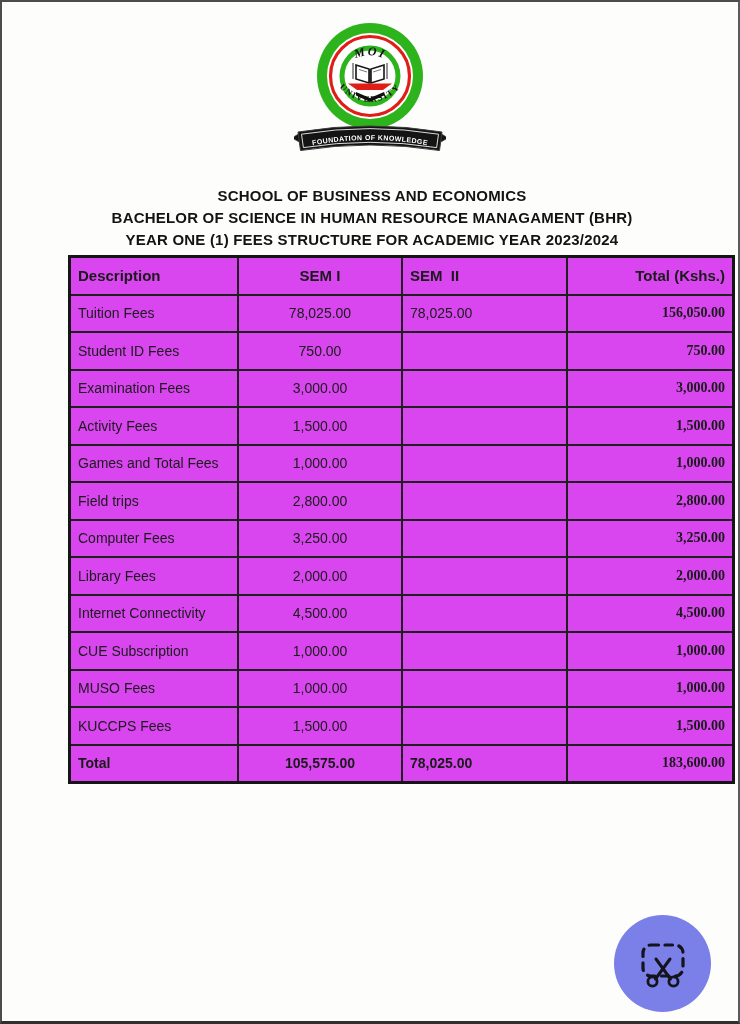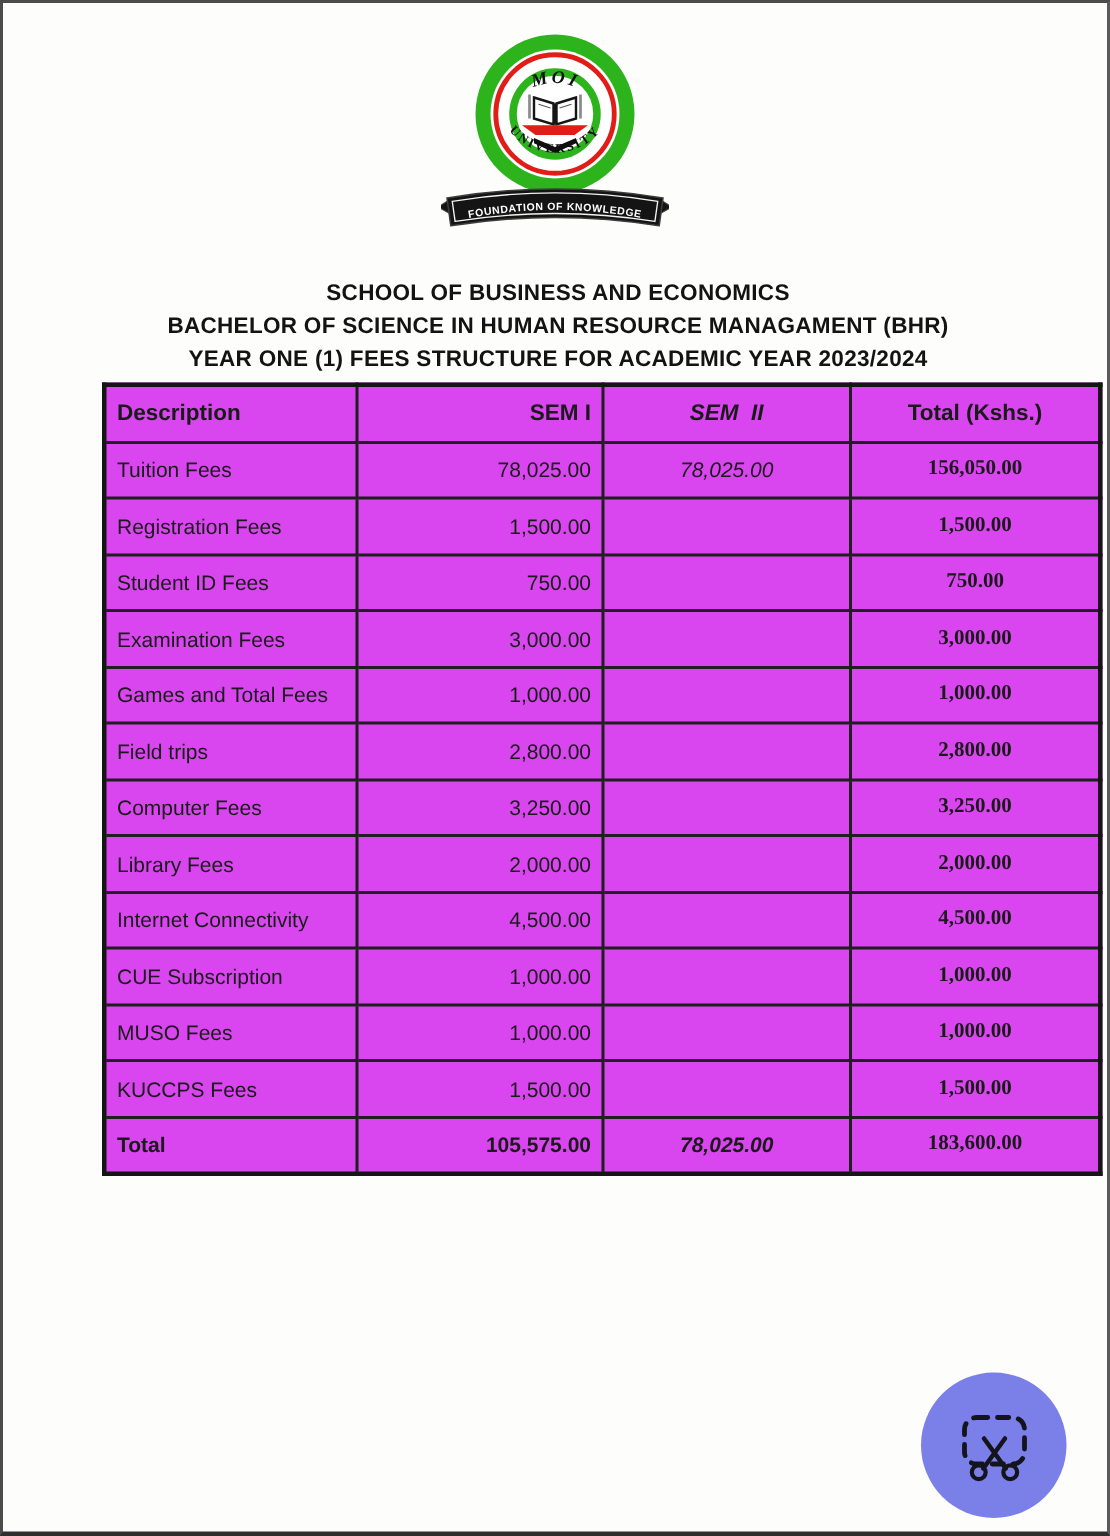--- a/index.html
+++ b/index.html
@@ -44,23 +44,23 @@
   table.fees th, table.fees td{
     border:2px solid #1f1f1f;
     height:35.5px;
     padding:0 7px;
     font-size:14px;
     overflow:hidden;
     white-space:pre;
   }
   table.fees th{font-size:15px;font-weight:bold;}
   .col-desc{width:152px;text-align:left;}
-  .col-sem1{width:148px;text-align:right;}
-  .col-sem2{width:149px;text-align:center;font-style:italic;}
-  .col-total{width:150px;text-align:center;}
+  .col-sem1{width:148px;text-align:center;}
+  .col-sem2{width:149px;text-align:left;}
+  .col-total{width:150px;text-align:right;}
   td.col-total{font-weight:bold;font-family:Liberation Serif, serif;}
   tr.total-row td{font-weight:bold;}
   .fab{
     position:absolute;left:612px;top:913px;
     width:97px;height:97px;border-radius:50%;
     display:flex;align-items:center;justify-content:center;
     border:none;cursor:pointer;padding:0;
   }
 </style>
 </head>
@@ -130,36 +130,36 @@
       </tr>
     </thead>
     <tbody>
         <tr>
           <td class="col-desc">Tuition Fees</td>
           <td class="col-sem1">78,025.00</td>
           <td class="col-sem2">78,025.00</td>
           <td class="col-total">156,050.00</td>
         </tr>
         <tr>
-          <td class="col-desc">Registration Fees</td>
-          <td class="col-sem1">1,500.00</td>
-          <td class="col-sem2"></td>
-          <td class="col-total">1,500.00</td>
-        </tr>
-        <tr>
           <td class="col-desc">Student ID Fees</td>
           <td class="col-sem1">750.00</td>
           <td class="col-sem2"></td>
           <td class="col-total">750.00</td>
         </tr>
         <tr>
           <td class="col-desc">Examination Fees</td>
           <td class="col-sem1">3,000.00</td>
           <td class="col-sem2"></td>
           <td class="col-total">3,000.00</td>
+        </tr>
+        <tr>
+          <td class="col-desc">Activity Fees</td>
+          <td class="col-sem1">1,500.00</td>
+          <td class="col-sem2"></td>
+          <td class="col-total">1,500.00</td>
         </tr>
         <tr>
           <td class="col-desc">Games and Total Fees</td>
           <td class="col-sem1">1,000.00</td>
           <td class="col-sem2"></td>
           <td class="col-total">1,000.00</td>
         </tr>
         <tr>
           <td class="col-desc">Field trips</td>
           <td class="col-sem1">2,800.00</td>

